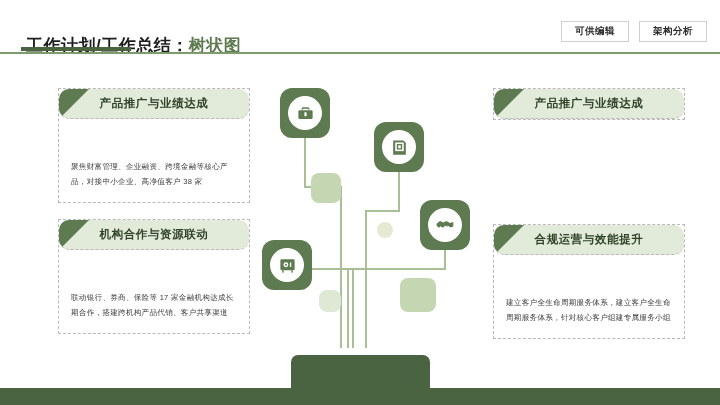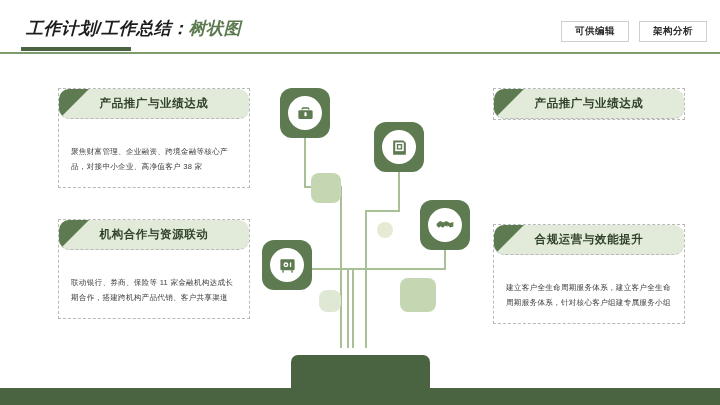--- a/index.html
+++ b/index.html
@@ -20,27 +20,26 @@
   #header {
     position: absolute;
     left: 0; top: 0;
     width: 720px;
     height: 56px;
   }
 
   #page-title {
     position: absolute;
     left: 26px;
-    top: 17px;
+    top: 34px;
     font-size: 17px;
     font-weight: bold;
     letter-spacing: 0.5px;
     white-space: nowrap;
     color: #1d1d1d;
-    font-style: italic;
   }
   #page-title .accent { color: #5e7a50; }
 
   #title-underline-thick {
     position: absolute;
     left: 21px;
     top: 47px;
     width: 110px;
     height: 4px;
     background: #4a6340;
@@ -175,25 +174,26 @@
   .card-title {
     position: relative;
     font-size: 11.5px;
     font-weight: bold;
     color: #30422a;
     letter-spacing: 0.6px;
     white-space: nowrap;
     z-index: 2;
   }
   .card-body {
-    padding: 26px 12px 12px 12px;
+    padding: 11px 12px 12px 12px;
     font-size: 7.6px;
     line-height: 1.95;
     color: #3d3d3d;
     letter-spacing: 0.25px;
+    margin-top: 30px;
   }
 
   #card-product    { left: 58px;  top: 88px;  }
   #card-institution{ left: 58px;  top: 219px; }
   #card-service    { left: 493px; top: 88px;  }
   #card-compliance { left: 493px; top: 224px; }
 </style>
 </head>
 <body>
 
@@ -297,21 +297,21 @@
     <div class="card-title">产品推广与业绩达成</div>
   </div>
   <div class="card-body">聚焦财富管理、企业融资、跨境金融等核心产品，对接中小企业、高净值客户 38 家</div>
 </div>
 
 <div class="card" id="card-institution">
   <div class="card-header">
     <div class="corner"></div>
     <div class="card-title">机构合作与资源联动</div>
   </div>
-  <div class="card-body">联动银行、券商、保险等 11 家金融机构达成长期合作，搭建跨机构产品代销、客户共享渠道</div>
+  <div class="card-body">联动银行、券商、保险等 17 家金融机构达成长期合作，搭建跨机构产品代销、客户共享渠道</div>
 </div>
 
 <div class="card" id="card-service">
   <div class="card-header">
     <div class="corner"></div>
     <div class="card-title">产品推广与业绩达成</div>
   </div>
 </div>
 
 <div class="card" id="card-compliance">

